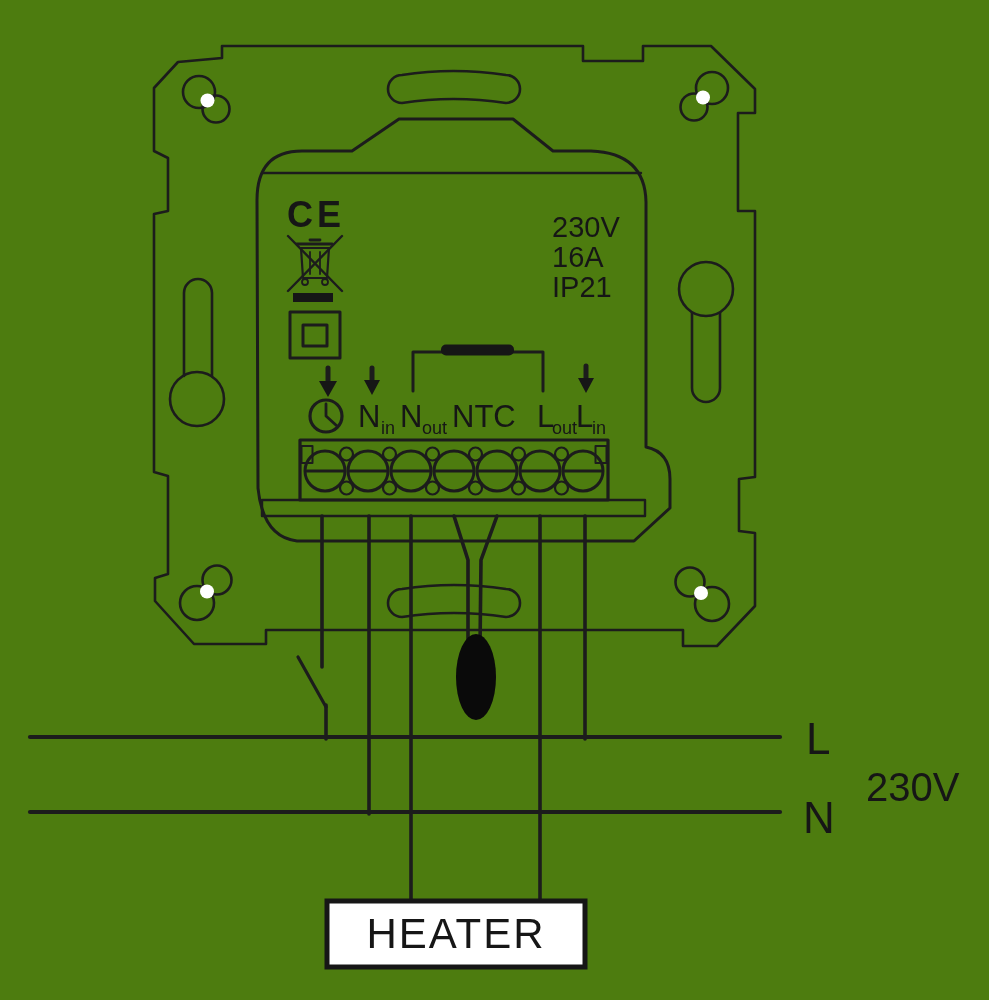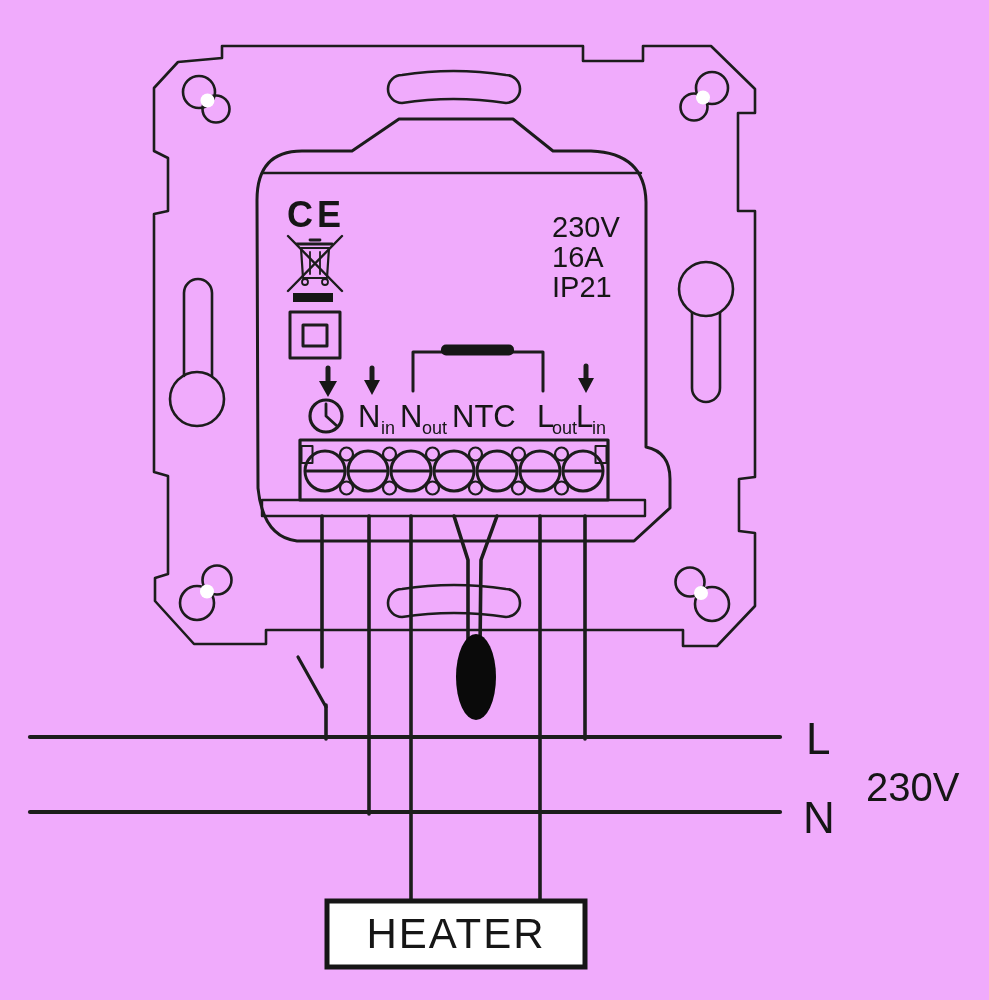--- a/index.html
+++ b/index.html
@@ -1,16 +1,16 @@
 <!DOCTYPE html>
 <html><head>
 <meta charset="utf-8">
 <style>
   html,body{margin:0;padding:0;background:#ffffff;}
-  .stage{width:989px;height:1000px;background:#f0abfc;position:relative;overflow:hidden;}
+  .stage{width:989px;height:1000px;background:#4d7c0f;position:relative;overflow:hidden;}
   svg{display:block;}
   .txt{font-family:"Liberation Sans", sans-serif;fill:#161616;}
   .ink{stroke:#1c1c1c;fill:none;stroke-linejoin:round;stroke-linecap:round;}
   .white{fill:#ffffff;}
 </style>
 </head>
 <body>
 
 <div class="stage">
 <svg width="989" height="1000" viewBox="0 0 989 1000">

